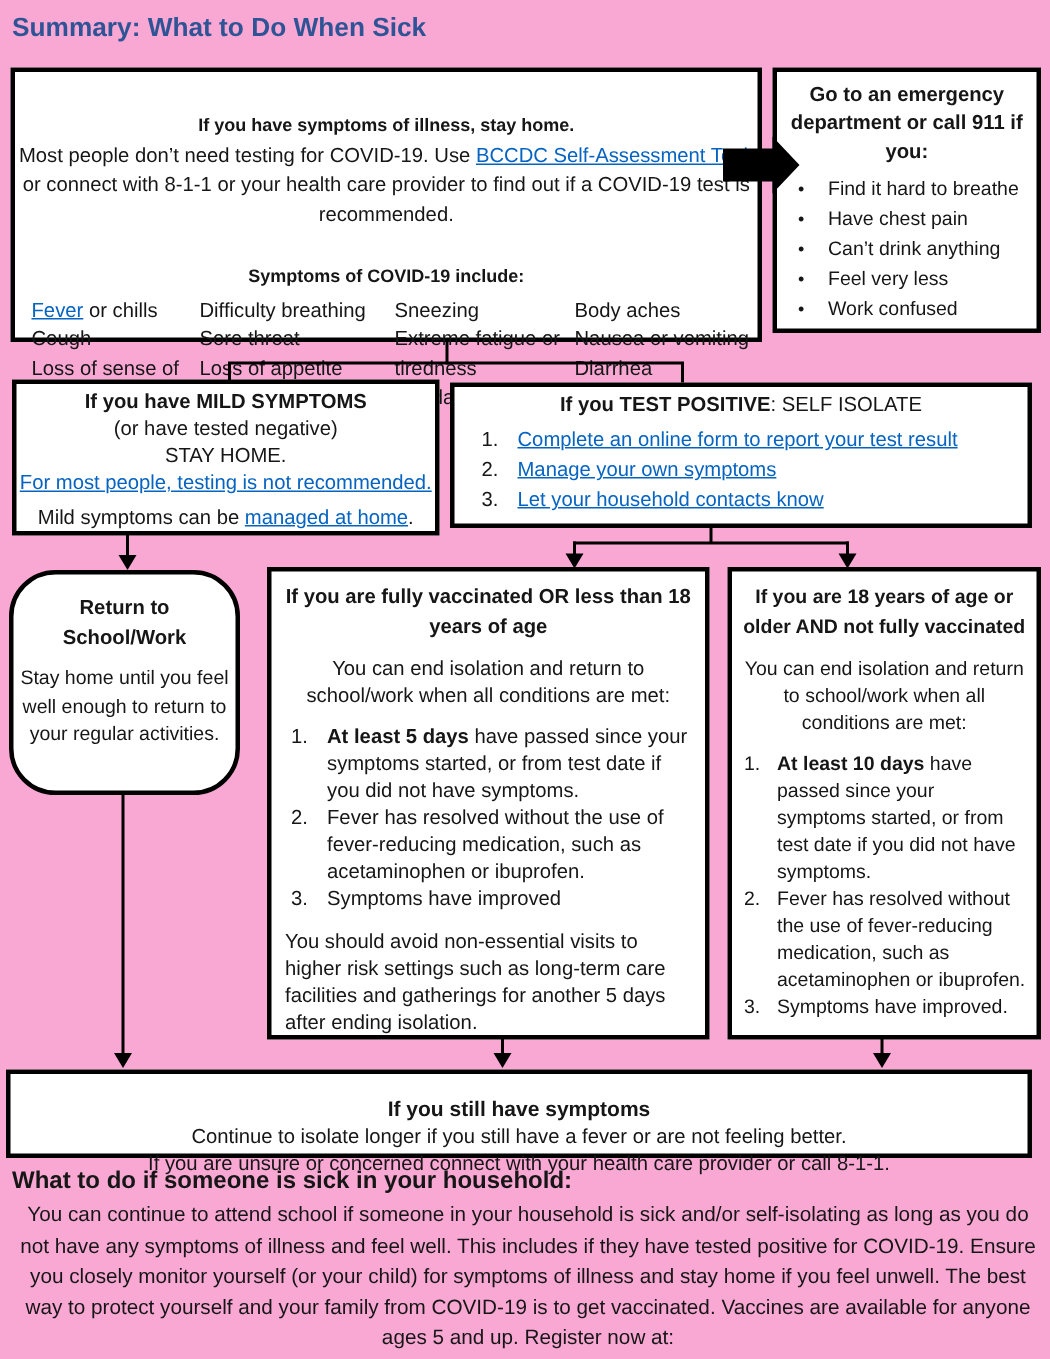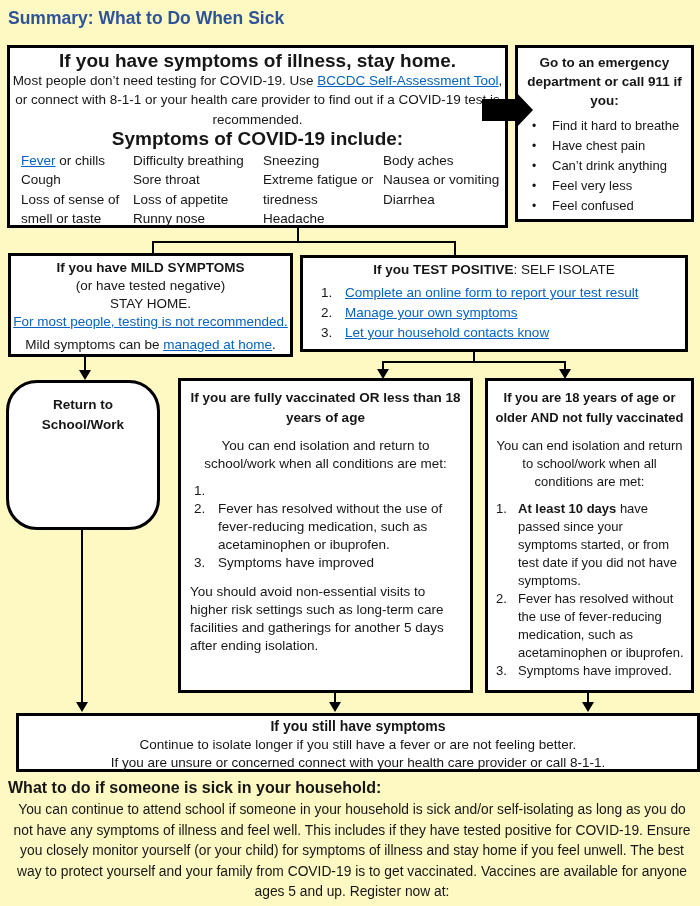--- a/index.html
+++ b/index.html
@@ -1,29 +1,29 @@
 <!DOCTYPE html>
 <html style="--title: #2F5496; --link: #0563C1; --text: #161616; --border: #000000;"><head>
 <meta charset="utf-8">
 <style>
   :root{
     --title:#2F5496; --link:#0563C1; --text:#161616; --border:#000000;
   }
   *{margin:0;padding:0;box-sizing:border-box;}
   body{background:#fff;font-family:"Liberation Sans",sans-serif;color:var(--text);}
-  .page{position:relative;width:700px;height:906px;background:#fef9c3;overflow:hidden;}
+  .page{position:relative;width:700px;height:906px;background:#f9a8d4;overflow:hidden;}
   .box{position:absolute;background:#fff;border:3px solid var(--border);}
   .c{text-align:center;}
   .b{font-weight:bold;}
   .lnk{color:var(--link);text-decoration:underline;cursor:pointer;}
   h1.title{position:absolute;left:8px;top:8px;font-size:17.5px;font-weight:bold;color:var(--title);}
 
   
   #top-box{left:7px;top:45px;width:501px;height:183px;font-size:13.5px;line-height:19.5px;padding-top:3px;}
-  #top-box .head{font-size:19px;}
+  #top-box .head{font-size:12px;margin-top:23px;}
   .symptoms-grid{display:grid;grid-template-columns:112px 130px 120px 1fr;text-align:left;padding:2px 2px 0 11px;line-height:19.5px;}
 
   
   #emergency-box{left:515px;top:45px;width:179px;height:177px;padding:5px 4px 0 4px;}
   #emergency-box .head{font-size:13.5px;line-height:19px;}
   .bullet-row{display:flex;font-size:13px;line-height:20px;padding-left:10px;}
   .bullet-row .blt{width:20px;flex:none;font-size:12px;}
   #emergency-box .bullets{margin-top:6px;}
 
   
@@ -52,21 +52,21 @@
 
   
   #unvaccinated-box{left:485px;top:378px;width:209px;height:315px;font-size:13px;line-height:18px;padding:7px 6px 0 6px;}
   #unvaccinated-box .head{font-size:13px;line-height:20px;}
   #unvaccinated-box .intro{margin-top:9px;}
   #unvaccinated-box .numlist{margin-top:9px;}
   #unvaccinated-box .numrow{line-height:18px;padding-left:2px;}
   #unvaccinated-box .numrow .num{width:22px;}
 
   
-  #still-box{left:16px;top:713px;width:684px;height:59px;padding-top:1px;font-size:13.5px;line-height:17.5px;}
+  #still-box{left:4px;top:713px;width:684px;height:59px;padding-top:14px;font-size:13.5px;line-height:17.5px;}
   #still-box .head{font-size:14px;line-height:19px;}
 
   
   .household{position:absolute;left:8px;top:779px;width:688px;}
   .household .head{font-size:16px;font-weight:bold;margin-bottom:3px;}
   .household .body{font-size:13.8px;line-height:20.5px;text-align:center;}
   .household .hlink{display:inline-block;font-size:13.8px;line-height:20.5px;}
 
   svg.overlay{position:absolute;left:0;top:0;width:700px;height:906px;pointer-events:none;}
   svg .cl{stroke:#000;stroke-width:2;fill:none;}
@@ -122,21 +122,21 @@
       <div class="bullet-row">
           <span class="blt">•</span>
           <span>Can’t drink anything</span>
         </div>
       <div class="bullet-row">
           <span class="blt">•</span>
           <span>Feel very less</span>
         </div>
       <div class="bullet-row">
           <span class="blt">•</span>
-          <span>Feel confused</span>
+          <span>Work confused</span>
         </div>
     </div>
   </section>
 
   <section class="box c" id="mild-box">
     <p class="b">If you have MILD SYMPTOMS</p>
     <p>(or have tested negative)</p>
     <p>STAY HOME.</p>
     <p class="nowrap"><a class="lnk">For most people, testing is not recommended.</a></p>
     <p class="tail"><span>Mild symptoms can be </span><a class="lnk">managed at home</a><span>.</span></p>
@@ -155,28 +155,30 @@
         </div>
       <div class="numrow">
           <span class="num">3.</span>
           <a class="lnk">Let your household contacts know</a>
         </div>
     </div>
   </section>
 
   <section class="box c" id="return-box">
     <p class="b head">Return to School/Work</p>
+    <p class="body">Stay home until you feel well enough to return to your regular activities.</p>
   </section>
 
   <section class="box" id="vaccinated-box">
     <p class="c b head">If you are fully vaccinated OR less than 18 years of age</p>
     <p class="c intro">You can end isolation and return to school/work when all conditions are met:</p>
     <div class="numlist">
       <div class="numrow">
           <span class="num">1.</span>
+          <span><span class="b">At least 5 days</span><span> have passed since your symptoms started, or from test date if you did not have symptoms.</span></span>
         </div>
       <div class="numrow">
           <span class="num">2.</span>
           <span><span class="b"></span><span>Fever has resolved without the use of fever-reducing medication, such as acetaminophen or ibuprofen.</span></span>
         </div>
       <div class="numrow">
           <span class="num">3.</span>
           <span><span class="b"></span><span>Symptoms have improved</span></span>
         </div>
     </div>

